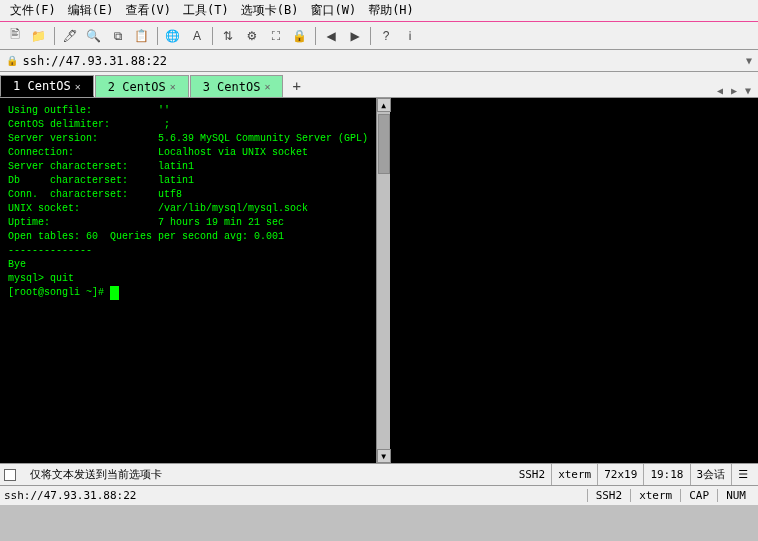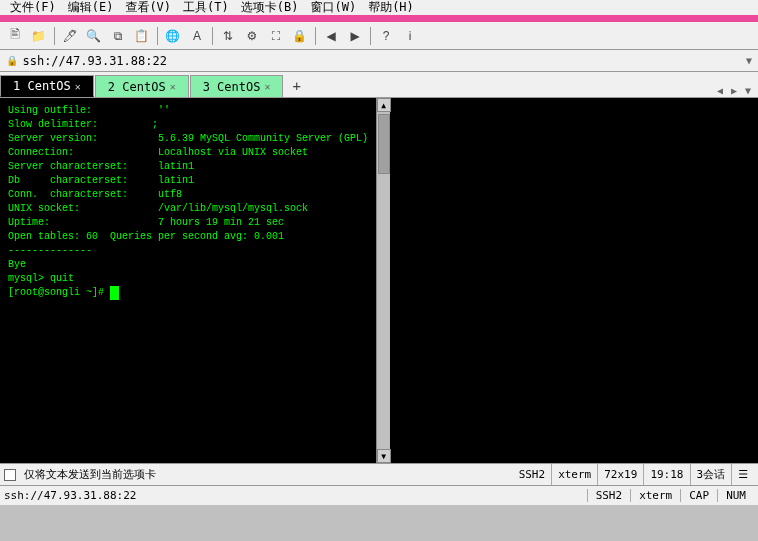--- a/index.html
+++ b/index.html
@@ -1,21 +1,21 @@
 <!DOCTYPE html>
 <html><head>
   <meta charset="utf-8">
   <style>
     * { margin: 0; padding: 0; box-sizing: border-box; }
     body { width: 758px; height: 541px; overflow: hidden; font-family: 'SimSun', 'MS Gothic', monospace; background: #c0c0c0; }
 
     
     .menubar {
       background: #f0f0f0;
-      border-bottom: 7px solid #ec4899;
+      border-bottom: 1px solid #ec4899;
       padding: 2px 4px;
       display: flex;
       align-items: center;
       height: 22px;
       font-size: 12px;
       color: #000;
     }
     .menubar span {
       padding: 2px 6px;
       cursor: pointer;
@@ -193,21 +193,21 @@
       display: flex;
       align-items: center;
       font-size: 11px;
       color: #000;
       padding: 0 4px;
       gap: 0;
     }
     .status-left {
       display: flex;
       align-items: center;
-      gap: 8px;
+      gap: 14px;
       flex: 1;
     }
     .status-checkbox {
       width: 12px; height: 12px;
       border: 1px solid #666;
       background: #fff;
       display: flex; align-items: center; justify-content: center;
       font-size: 8px;
     }
     .status-item {
@@ -310,21 +310,21 @@
   <div class="tab-nav">
     <span class="tab-nav-btn">◀</span>
     <span class="tab-nav-btn">▶</span>
     <span class="tab-nav-btn">▼</span>
   </div>
 </div>
 
 <div class="terminal-wrapper">
   <div class="terminal" id="terminal-content">
   <div class="terminal-line">Using outfile:           ''</div>
-      <div class="terminal-line">Slow delimiter:         ;</div>
+      <div class="terminal-line">CentOS delimiter:         ;</div>
       <div class="terminal-line">Server version:          5.6.39 MySQL Community Server (GPL)</div>
       <div class="terminal-line">Connection:              Localhost via UNIX socket</div>
       <div class="terminal-line">Server characterset:     latin1</div>
       <div class="terminal-line">Db     characterset:     latin1</div>
       <div class="terminal-line">Conn.  characterset:     utf8</div>
       <div class="terminal-line">UNIX socket:             /var/lib/mysql/mysql.sock</div>
       <div class="terminal-line">Uptime:                  7 hours 19 min 21 sec</div>
       <div class="terminal-line"></div>
       <div class="terminal-line">Open tables: 60  Queries per second avg: 0.001</div>
       <div class="terminal-line">--------------</div>

